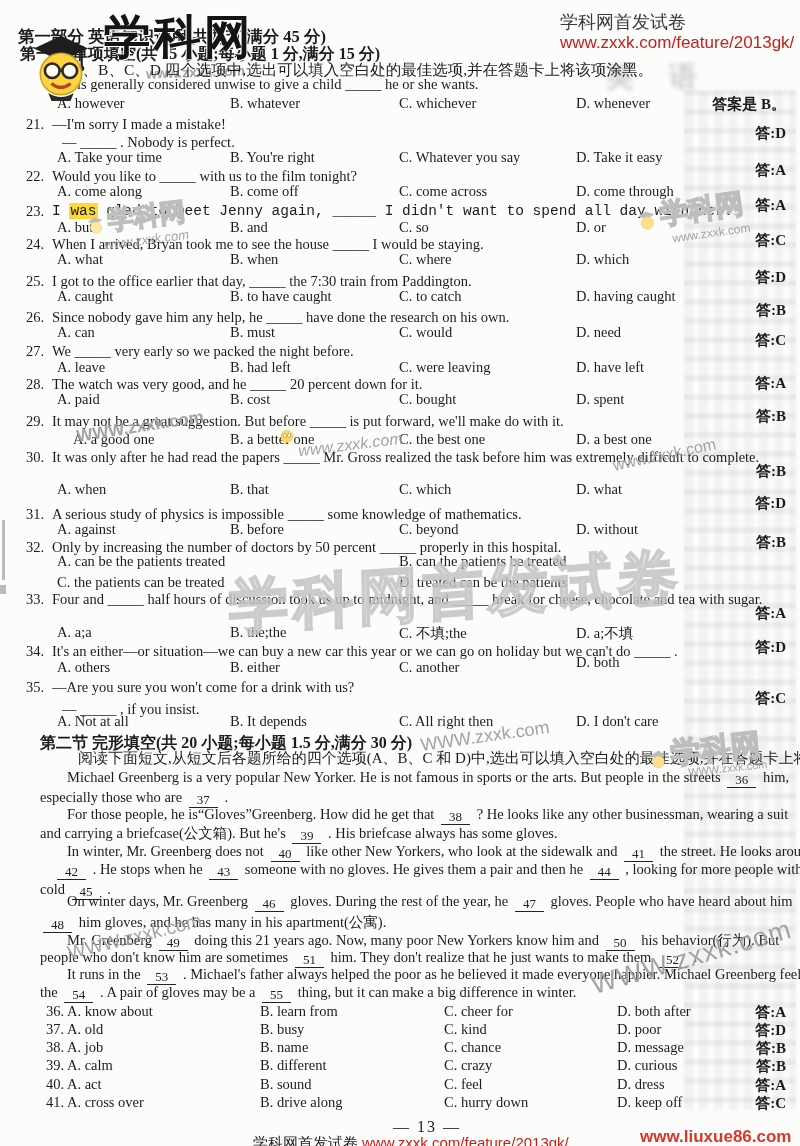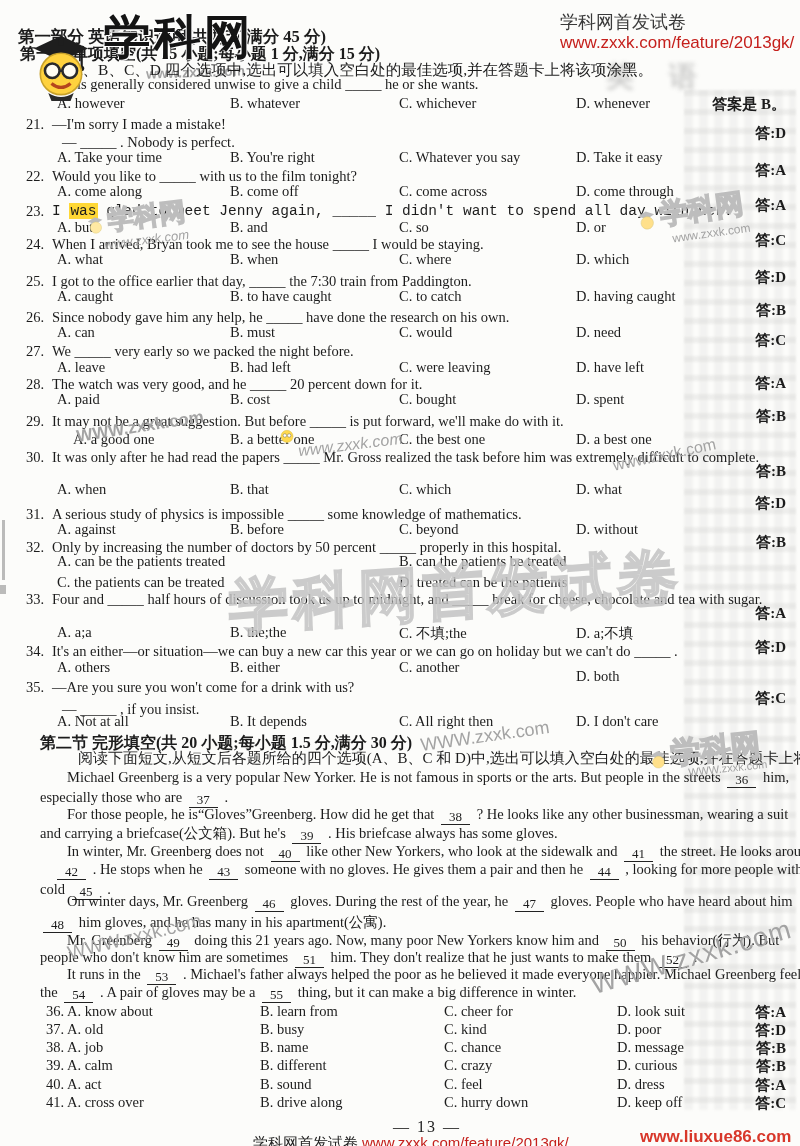--- a/index.html
+++ b/index.html
@@ -174,21 +174,21 @@
       <span class="opt" style="left:57px;top:624px;">A. a;a</span>
       <span class="opt" style="left:230px;top:624px;">B. the;the</span>
       <span class="opt" style="left:399px;top:624px;">C. 不填;the</span>
       <span class="opt" style="left:576px;top:624px;">D. a;不填</span>
       <span class="ans" style="top:604px;">答:A</span>
       <span class="abs qnum" style="left:26px;top:643px;">34.</span>
       <span class="abs stem" style="left:52px;top:643px;">It's an either—or situation—we can buy a new car this year or we can go on holiday but we can't do _____ .</span>
       <span class="opt" style="left:57px;top:659px;">A. others</span>
       <span class="opt" style="left:230px;top:659px;">B. either</span>
       <span class="opt" style="left:399px;top:659px;">C. another</span>
-      <span class="opt" style="left:576px;top:668px;">D. both</span>
+      <span class="opt" style="left:576px;top:654px;">D. both</span>
       <span class="ans" style="top:638px;">答:D</span>
       <span class="abs qnum" style="left:26px;top:679px;">35.</span>
       <span class="abs stem" style="left:52px;top:679px;">—Are you sure you won't come for a drink with us?</span>
       <span class="abs stem" style="left:62px;top:701px;">— _____ , if you insist.</span>
       <span class="opt" style="left:57px;top:713px;">A. Not at all</span>
       <span class="opt" style="left:230px;top:713px;">B. It depends</span>
       <span class="opt" style="left:399px;top:713px;">C. All right then</span>
       <span class="opt" style="left:576px;top:713px;">D. I don't care</span>
       <span class="ans" style="top:689px;">答:C</span>
     </div>
@@ -207,21 +207,21 @@
       <span class="abs stem" style="left:40px;top:913px;"><span class="bnum">48</span> him gloves, and he has many in his apartment(公寓).</span>
       <span class="abs stem" style="left:67px;top:931px;">Mr. Greenberg <span class="bnum">49</span> doing this 21 years ago. Now, many poor New Yorkers know him and <span class="bnum">50</span> his behavior(行为). But</span>
       <span class="abs stem" style="left:40px;top:949px;">people who don't know him are sometimes <span class="bnum">51</span> him. They don't realize that he just wants to make them <span class="bnum">52</span> .</span>
       <span class="abs stem" style="left:67px;top:966px;">It runs in the <span class="bnum">53</span> . Michael's father always helped the poor as he believed it made everyone happier. Michael Greenberg feels</span>
       <span class="abs stem" style="left:40px;top:984px;text-align:center;">the <span class="bnum">54</span> . A pair of gloves may be a <span class="bnum">55</span> thing, but it can make a big difference in winter.</span>
     </div>
   <div id="cloze-rows">
       <span class="abs stem" style="left:46px;top:1003px;">36. A. know about</span>
       <span class="opt" style="left:260px;top:1003px;">B. learn from</span>
       <span class="opt" style="left:444px;top:1003px;">C. cheer for</span>
-      <span class="opt" style="left:617px;top:1003px;">D. look suit</span>
+      <span class="opt" style="left:617px;top:1003px;">D. both after</span>
       <span class="ans" style="top:1003px;">答:A</span>
       <span class="abs stem" style="left:46px;top:1021px;">37. A. old</span>
       <span class="opt" style="left:260px;top:1021px;">B. busy</span>
       <span class="opt" style="left:444px;top:1021px;">C. kind</span>
       <span class="opt" style="left:617px;top:1021px;">D. poor</span>
       <span class="ans" style="top:1021px;">答:D</span>
       <span class="abs stem" style="left:46px;top:1039px;">38. A. job</span>
       <span class="opt" style="left:260px;top:1039px;">B. name</span>
       <span class="opt" style="left:444px;top:1039px;">C. chance</span>
       <span class="opt" style="left:617px;top:1039px;">D. message</span>

